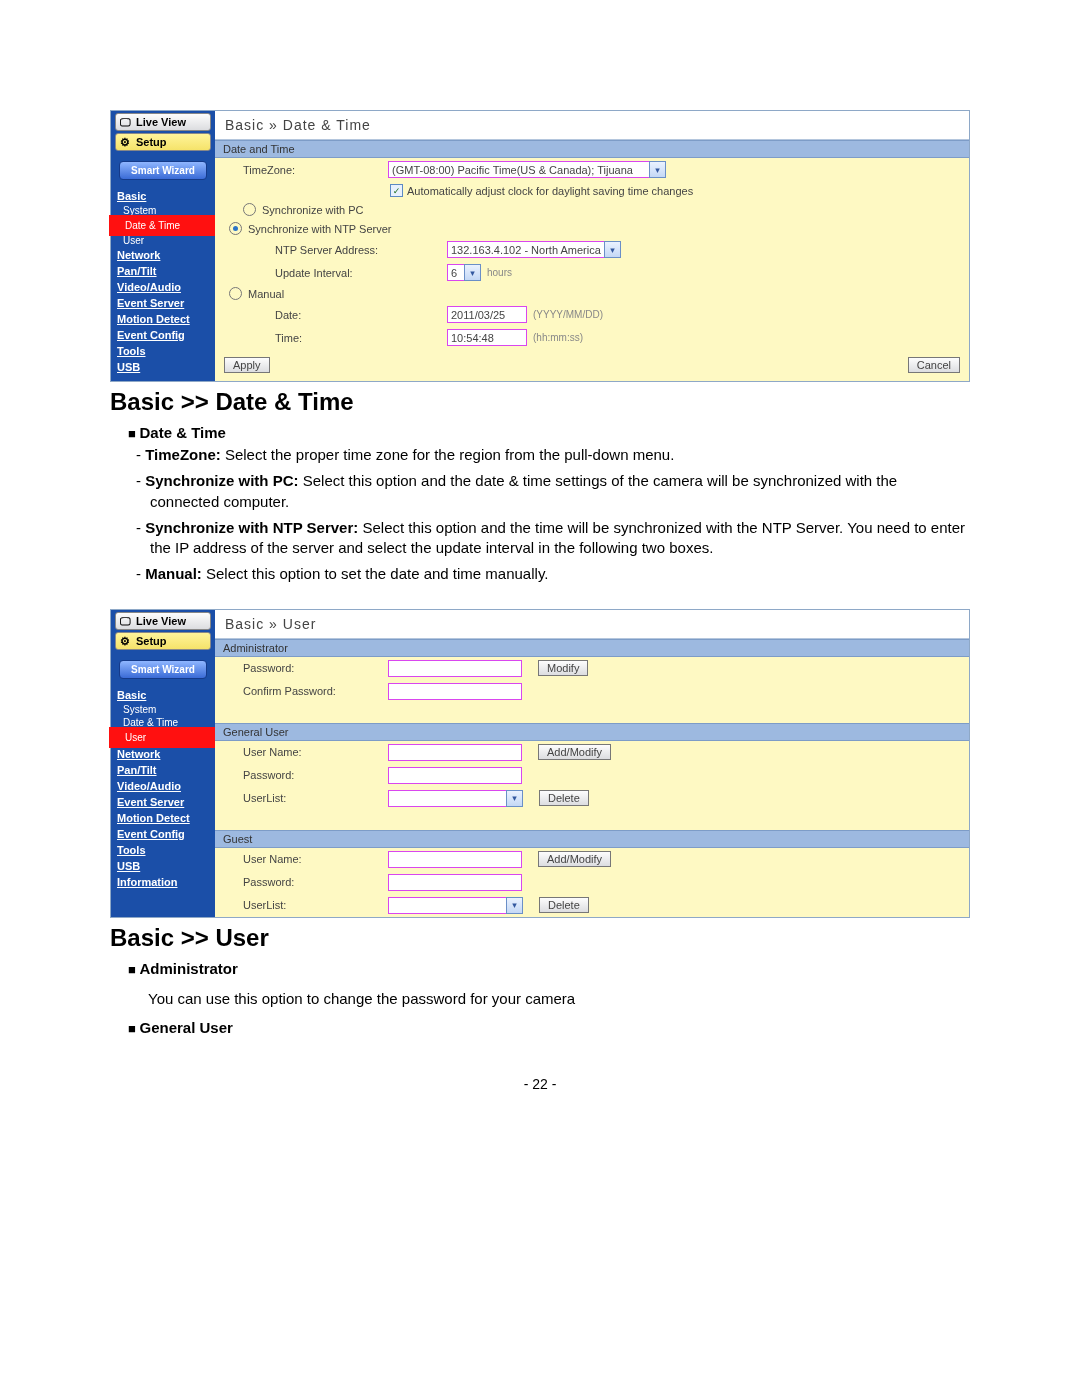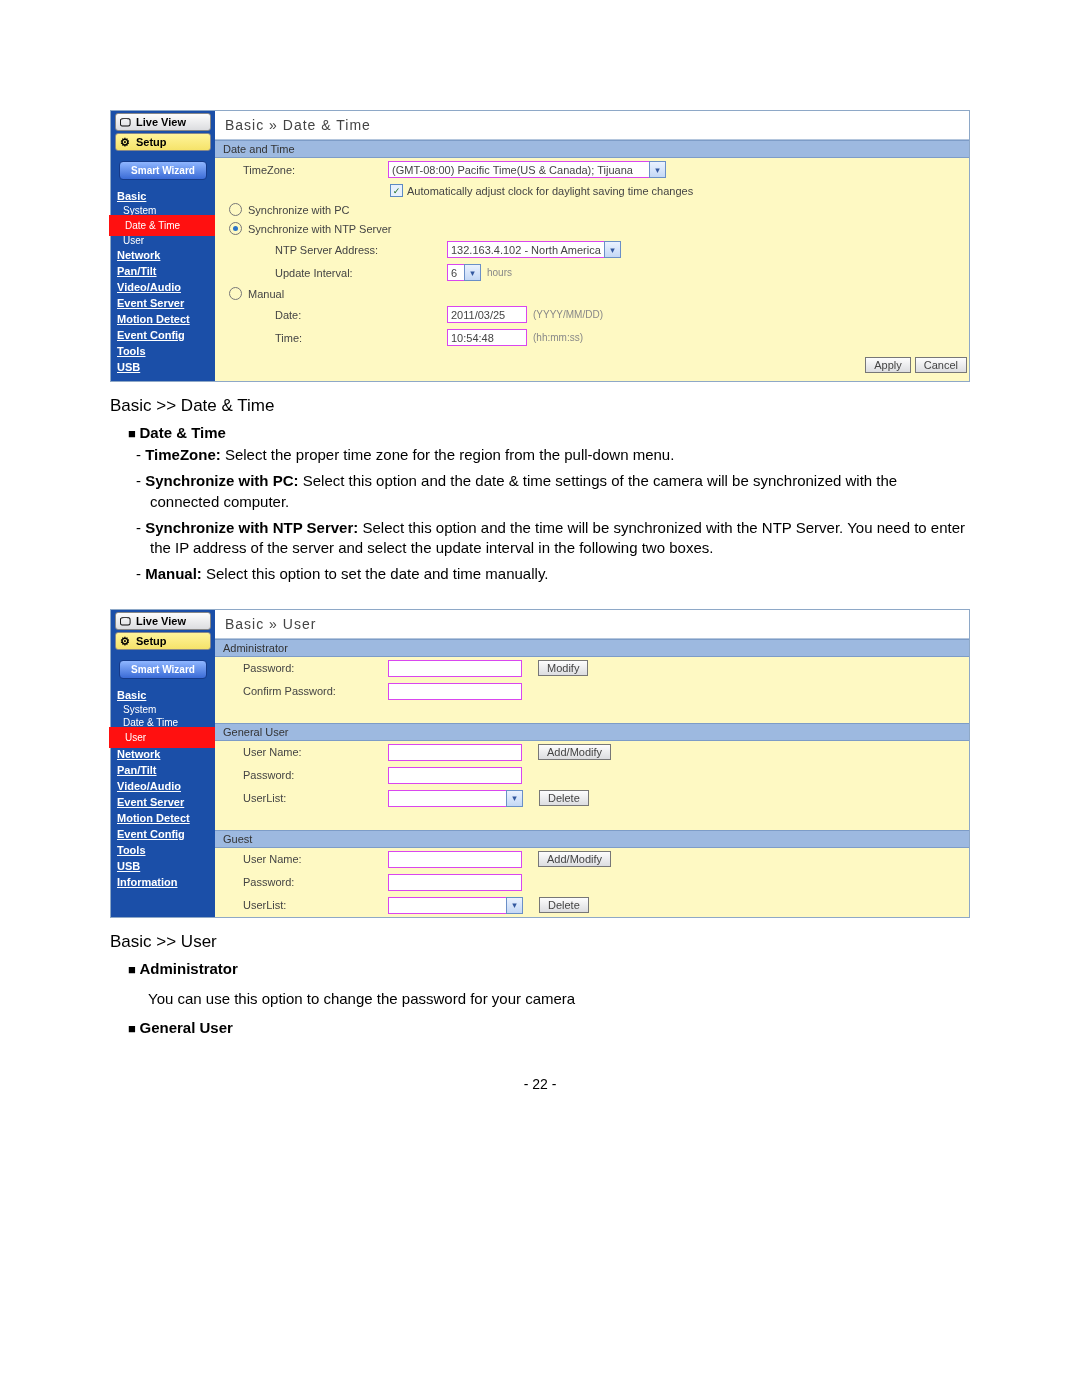--- a/index.html
+++ b/index.html
@@ -15,25 +15,25 @@
 .content{flex:1;background:#fef9c3}
 .breadcrumb{background:#fff;border-bottom:1px solid #b4c6dd;padding:6px 10px;font-size:14px;color:#444;letter-spacing:1px}
 .sectionbar{background:#9db9e0;border-top:1px solid #7d9cc7;border-bottom:1px solid #7d9cc7;padding:2px 8px;font-size:11px;color:#333}
 .row{display:flex;align-items:center;padding:3px 8px 3px 28px;font-size:11px;color:#444}
 .row .lbl{width:145px}
 .row .wide{width:172px}
 .select,.textin{background:#fff;border:1px solid #d946ef;height:17px;box-sizing:border-box;font-size:11px;padding:0 3px;display:inline-flex;align-items:center}
 .dropbtn{width:15px;height:15px;border:1px solid #6a8fc7;background:linear-gradient(#eaf2ff,#c4d8f5);margin-left:-1px;display:inline-flex;align-items:center;justify-content:center;font-size:9px;color:#33589f}
 .hint{color:#888;font-size:10px;margin-left:6px}
 .btn{background:linear-gradient(#fdfdfd,#dcdde0);border:1px solid #777;padding:1px 8px;font-size:11px;margin:0 2px}
-.center{justify-content:flex-end;padding:8px 0}
+.center{justify-content:space-between;padding:8px 7px}
 .radio{width:11px;height:11px;border:1px solid #777;border-radius:50%;margin-right:6px;display:inline-flex;align-items:center;justify-content:center}
 .radio.on::after{content:"";width:5px;height:5px;background:#2b74c7;border-radius:50%}
 .chk{width:11px;height:11px;border:1px solid #5c8ac2;background:#e8f1fc;margin-right:4px;display:inline-flex;align-items:center;justify-content:center;font-size:9px;color:#1c6b1c}
-.doc h2{font-size:17px;font-weight:normal;margin:14px 0 8px}
+.doc h2{font-size:24px;font-weight:bold;margin:6px 0 8px}
 .doc .bullet{font-weight:bold;margin:4px 0 4px 18px;font-size:15px}
 .doc .bullet::before{content:"■ ";font-size:13px}
 .doc ul{list-style:none;margin:0 0 10px 40px;padding:0;font-size:15px;line-height:1.35}
 .doc ul li{margin:2px 0 6px}
 .doc ul li::before{content:"- ";margin-left:-14px}
 .doc .para{margin:12px 0 10px 38px;font-size:15px;line-height:1.35}
 .footer{text-align:center;font-size:14px;margin-top:40px}
 .ico{width:12px;height:12px;display:inline-block}
 </style>
 </head>
@@ -70,21 +70,21 @@
     <div class="sectionbar">Date and Time</div>
     <div class="row">
           <span class="lbl">TimeZone:</span>
       <span class="select" style="width:262px">(GMT-08:00) Pacific Time(US &amp; Canada); Tijuana</span>
           <span class="dropbtn">▾</span>
     </div>
     <div class="row" style="padding-left:175px">
           <span class="chk">✓</span>
           <span>Automatically adjust clock for daylight saving time changes</span>
         </div>
-    <div class="row" style="padding-left:14px">
+    <div class="row" style="">
           <span class="radio"></span>
           <span>Synchronize with PC</span>
         </div>
     <div class="row" style="padding-left:14px">
           <span class="radio on"></span>
           <span>Synchronize with NTP Server</span>
         </div>
     <div class="row" style="padding-left:60px">
           <span class="wide">NTP Server Address:</span>
       <span class="select" style="width:158px">132.163.4.102 - North America</span>

